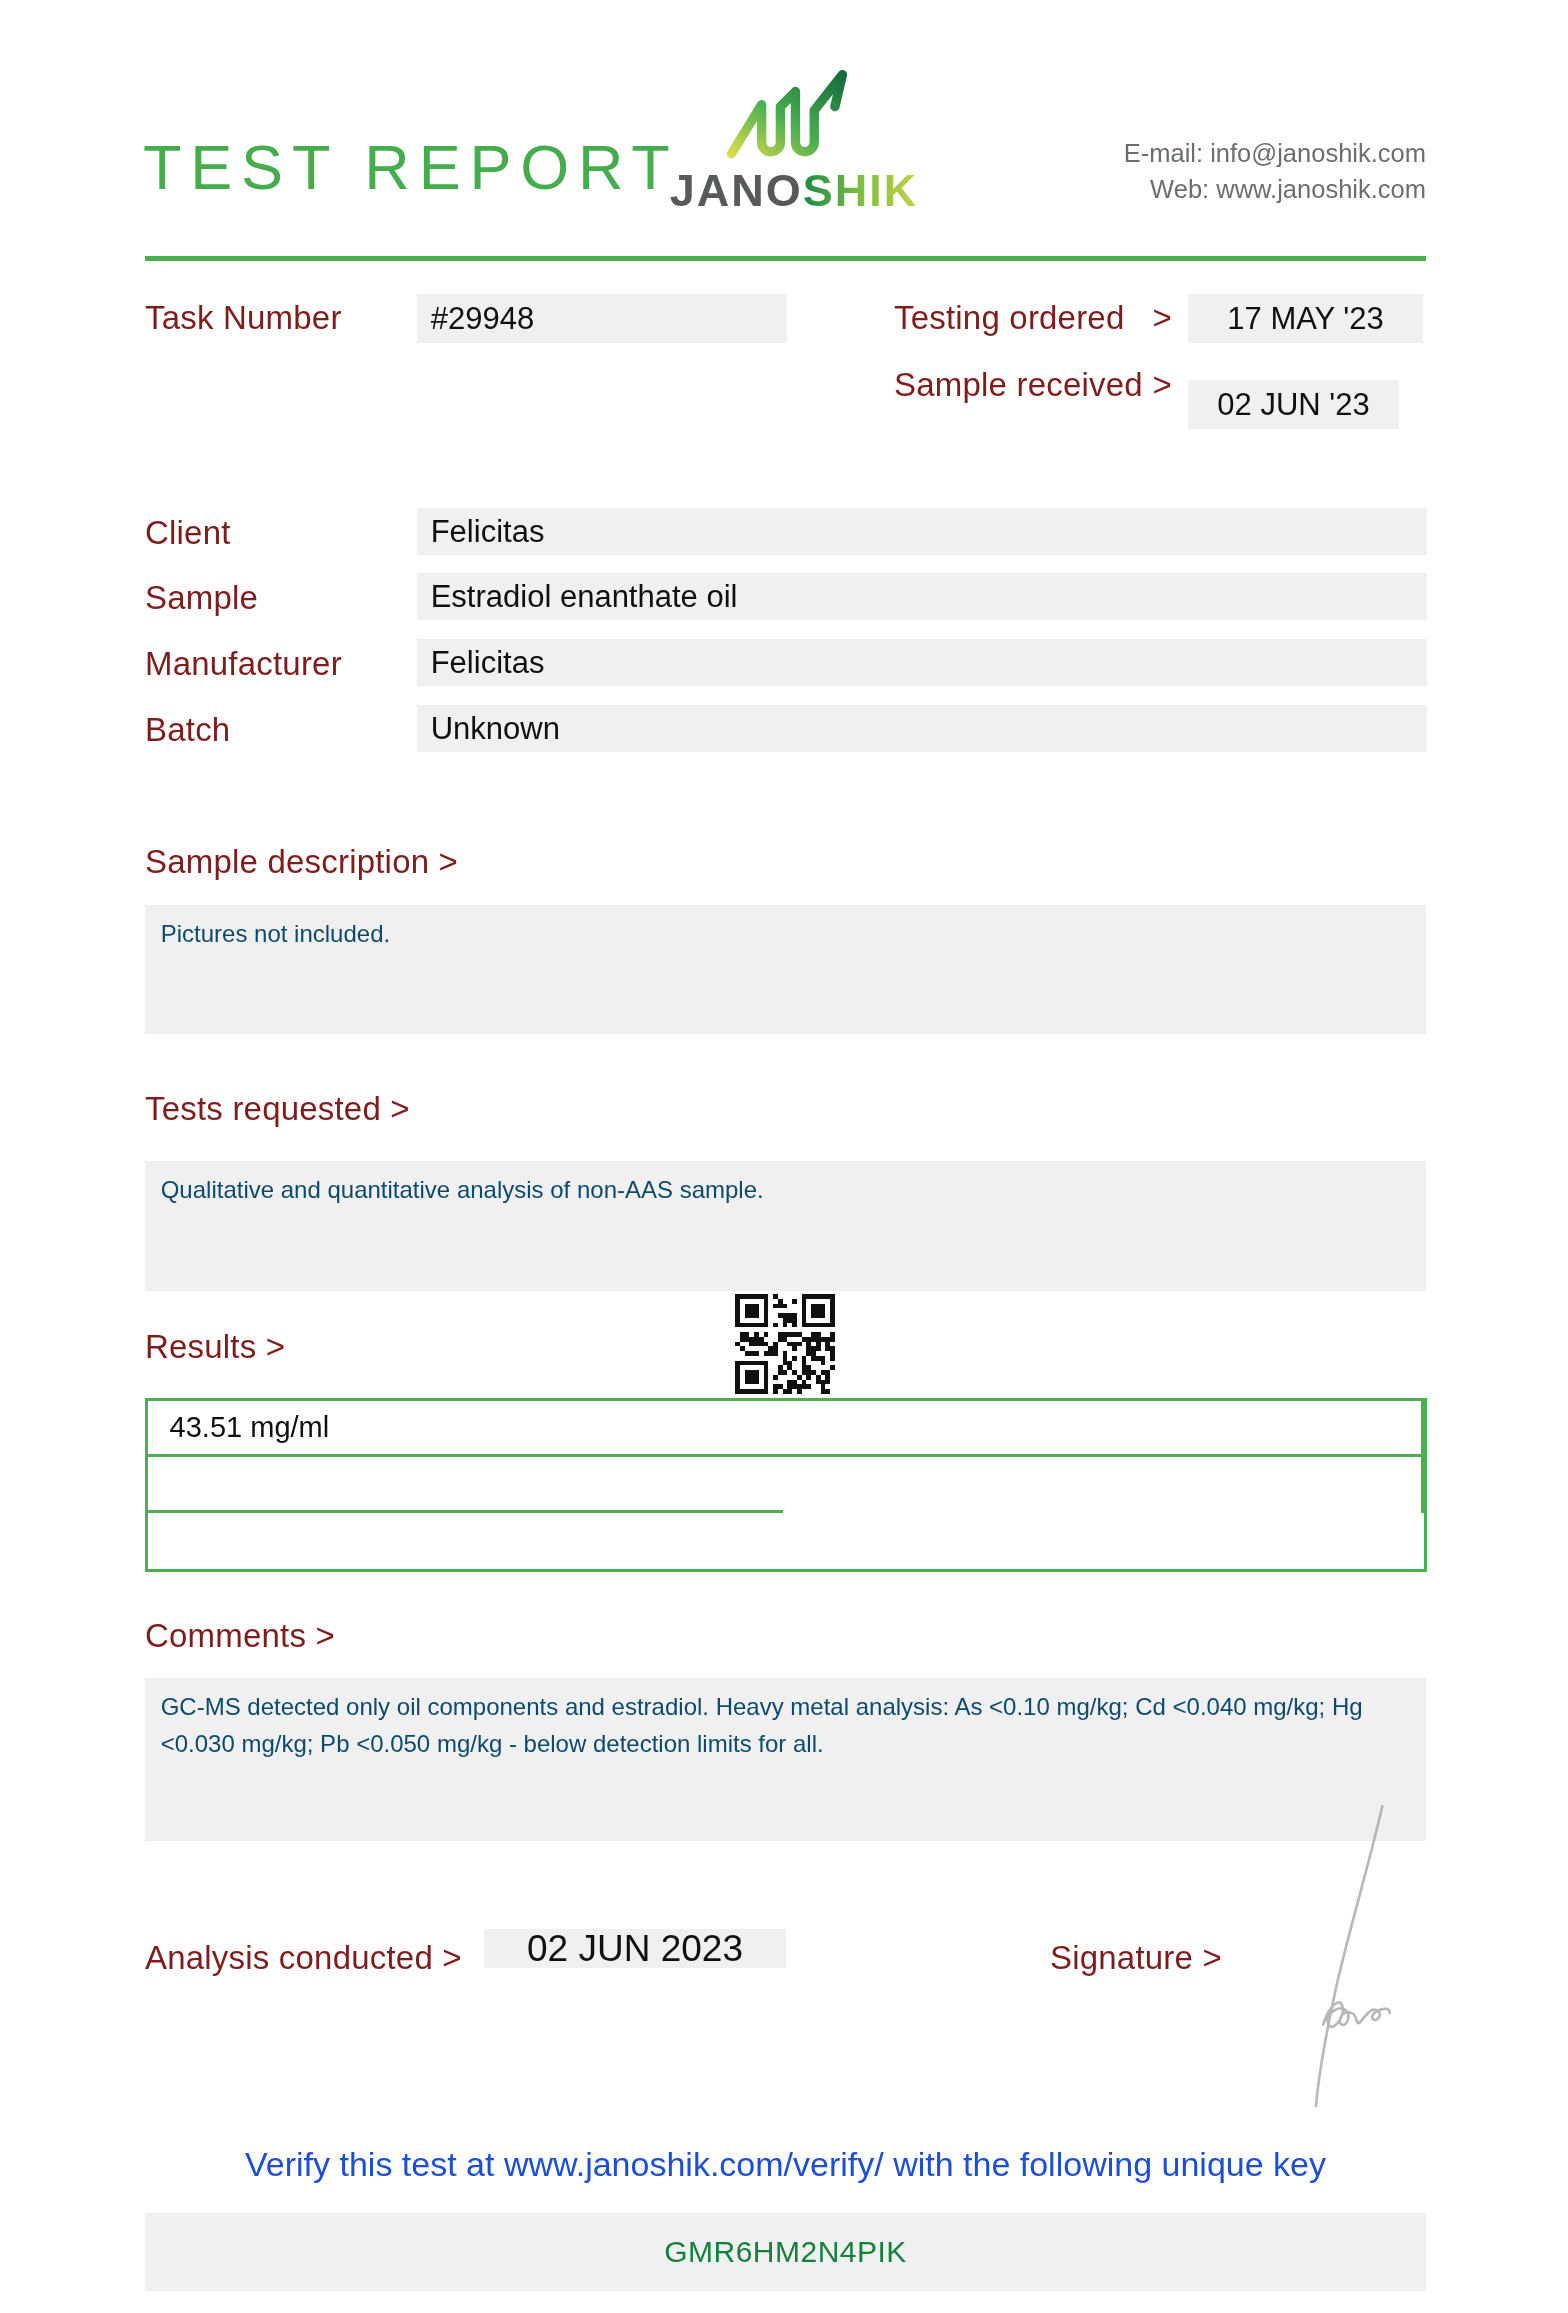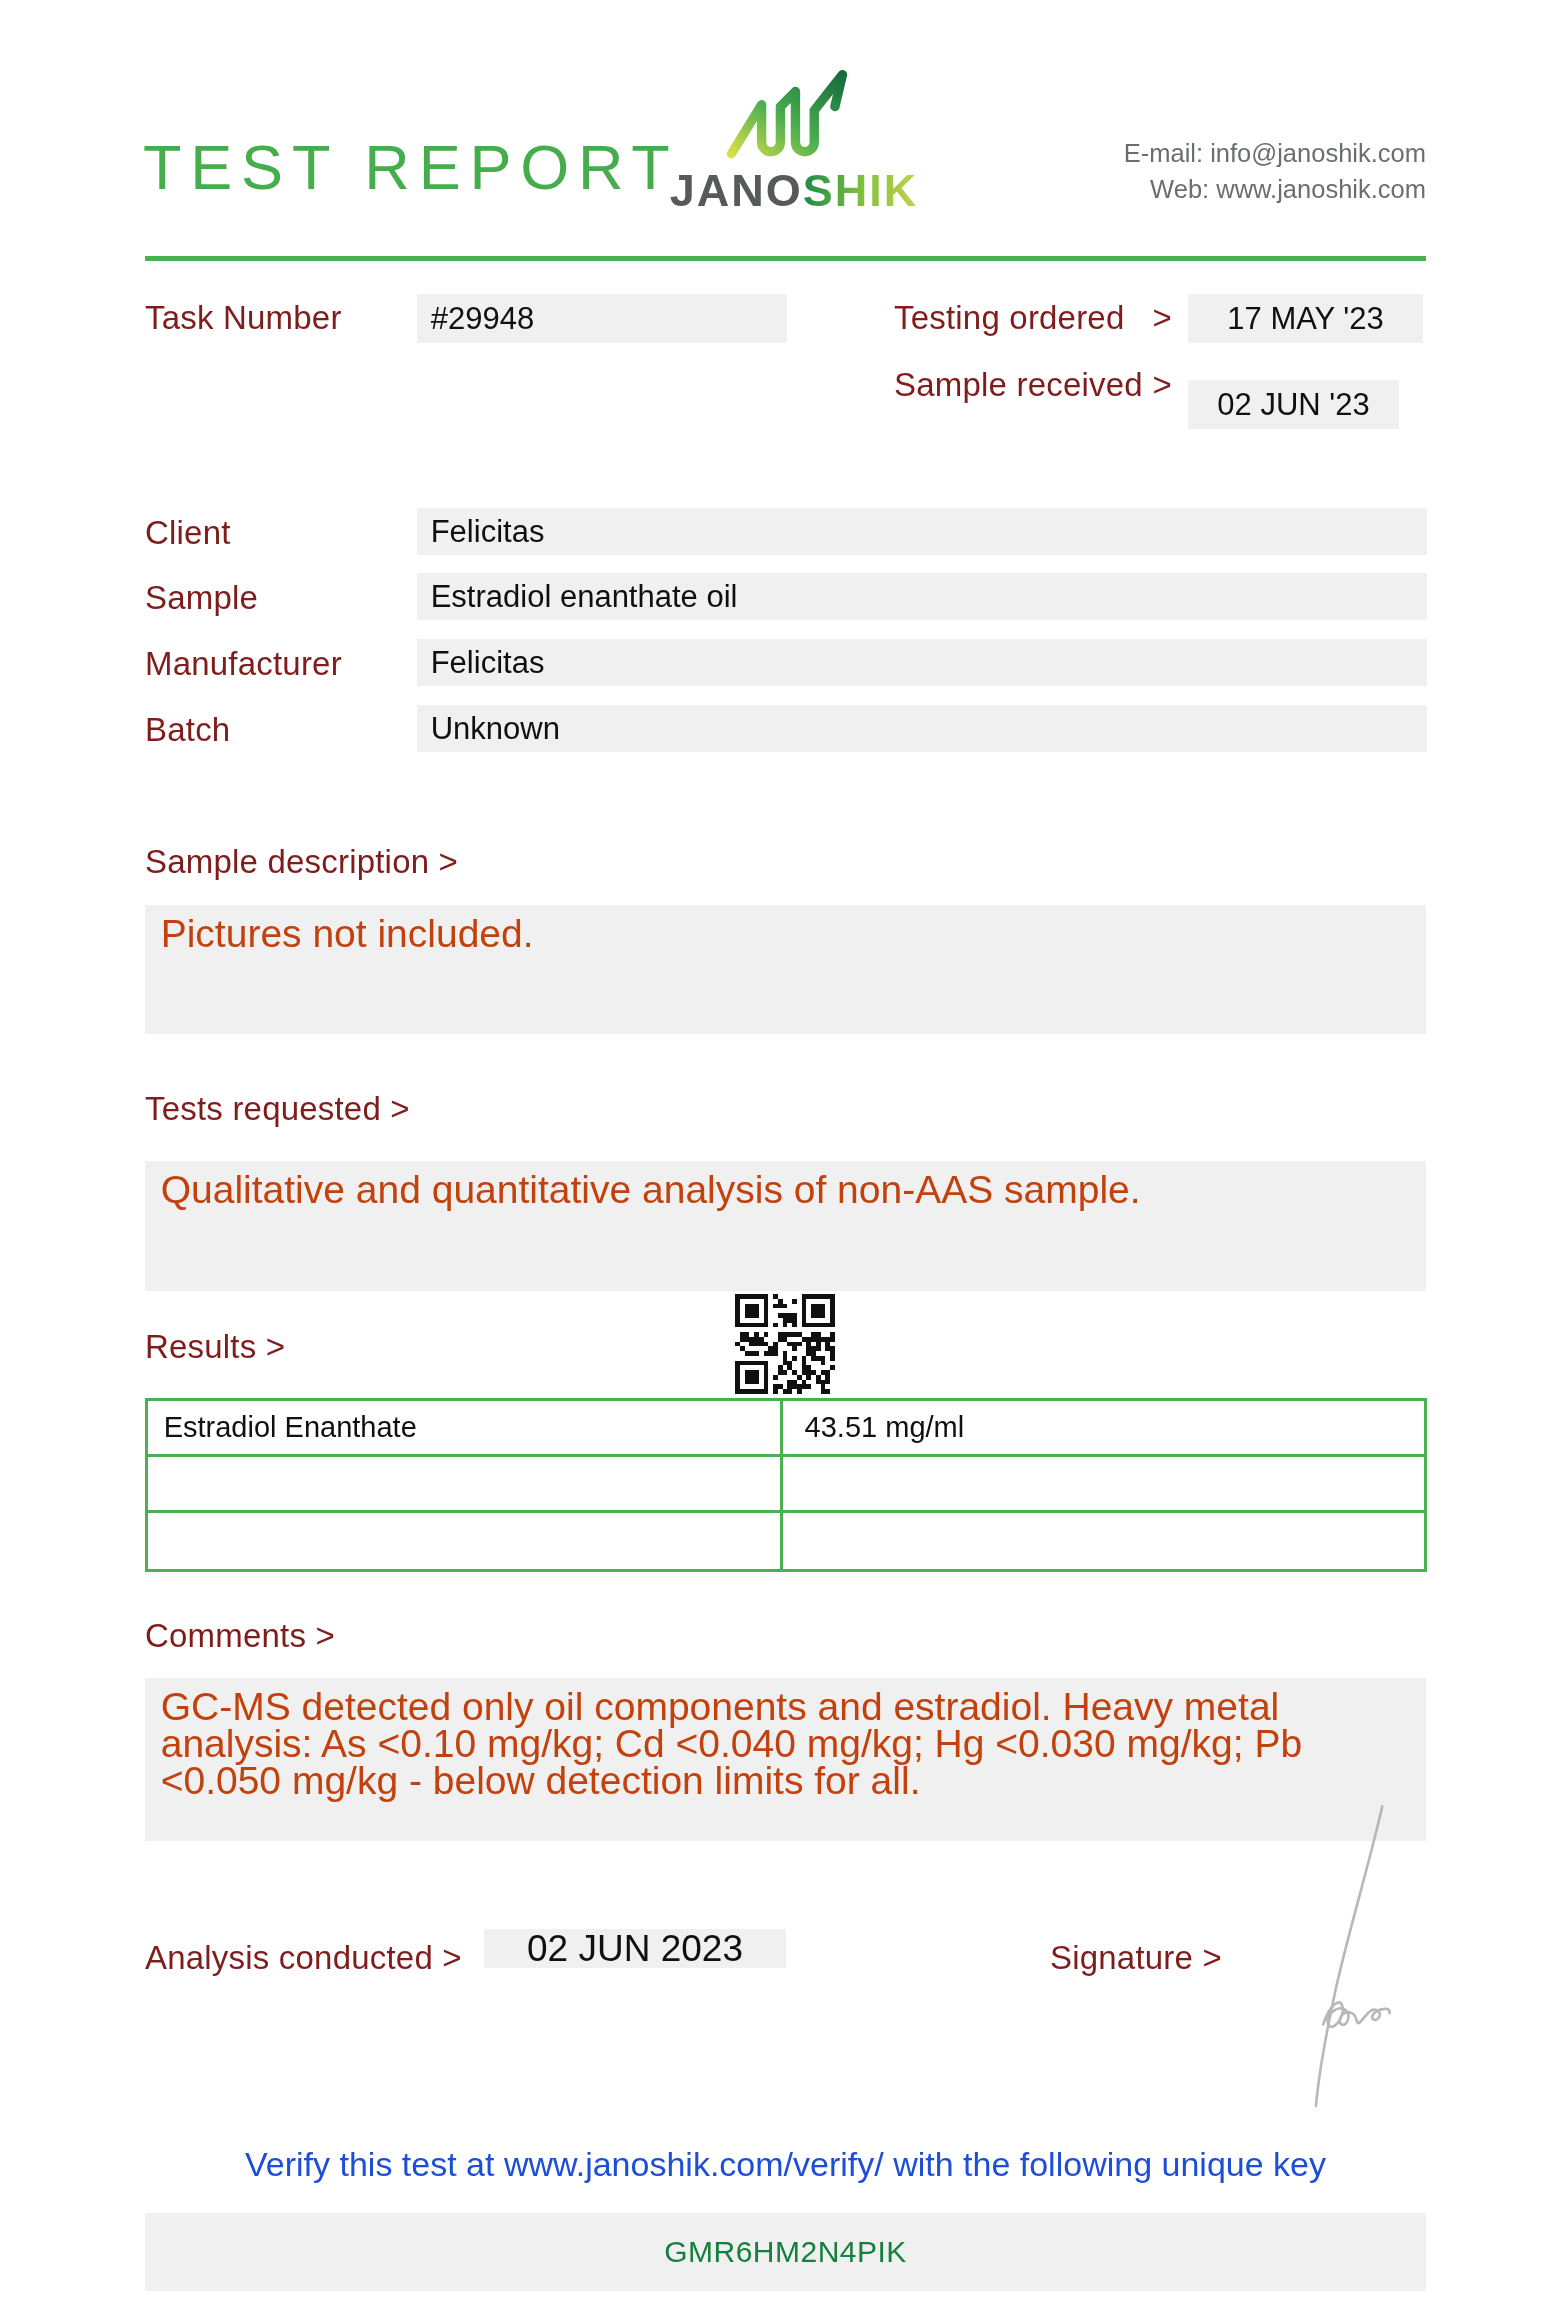--- a/index.html
+++ b/index.html
@@ -19,22 +19,22 @@
     white-space:nowrap;
   }
   .graybox{
     background:#f0f0f1;
   }
   .valuetext{
     font-size:31px;
     color:#101010;
   }
   .boxtext{
-    font-size:39px;
-    color:#c2410c;
+    font-size:24px;
+    color:#0c4a6e;
     line-height:37px;
   }
   
   .title{
     left:143px;top:131px;
     font-size:63px;
     letter-spacing:8.8px;
     color:#45ad4c;
     white-space:nowrap;
   }
@@ -406,21 +406,20 @@
       <rect x="6" y="20" width="1" height="1" fill="#101010"></rect>
       <rect x="8" y="20" width="1" height="1" fill="#101010"></rect>
       <rect x="10" y="20" width="1" height="1" fill="#101010"></rect>
       <rect x="11" y="20" width="1" height="1" fill="#101010"></rect>
       <rect x="13" y="20" width="1" height="1" fill="#101010"></rect>
       <rect x="18" y="20" width="1" height="1" fill="#101010"></rect>
       <rect x="19" y="20" width="1" height="1" fill="#101010"></rect>
     </svg>
 
   <div class="abs rtable">
-    <div class="cell">Estradiol Enanthate</div>
     <div class="cell last-col">43.51 mg/ml</div>
     <div class="cell"></div>
     <div class="cell last-col"></div>
     <div class="cell last-row"></div>
     <div class="cell last-col last-row"></div>
   </div>
 
   <div class="abs heading" style="left:145px;top:1617px">Comments &gt;</div>
   <div class="abs graybox wide-box" style="top:1678px;height:163px">
     <div class="boxtext">GC-MS detected only oil components and estradiol. Heavy metal analysis: As &lt;0.10 mg/kg; Cd &lt;0.040 mg/kg; Hg &lt;0.030 mg/kg; Pb &lt;0.050 mg/kg - below detection limits for all.</div>

